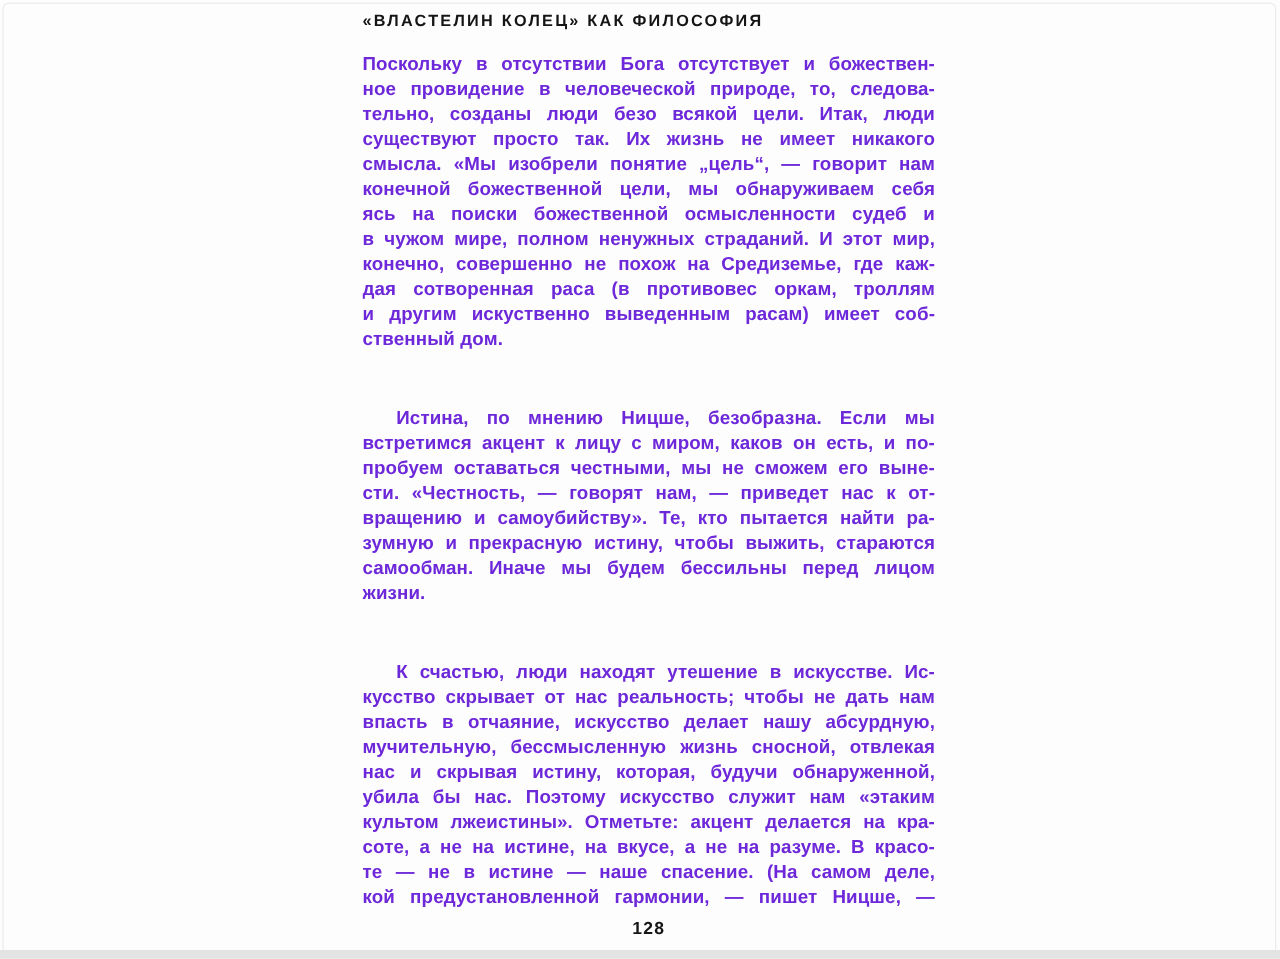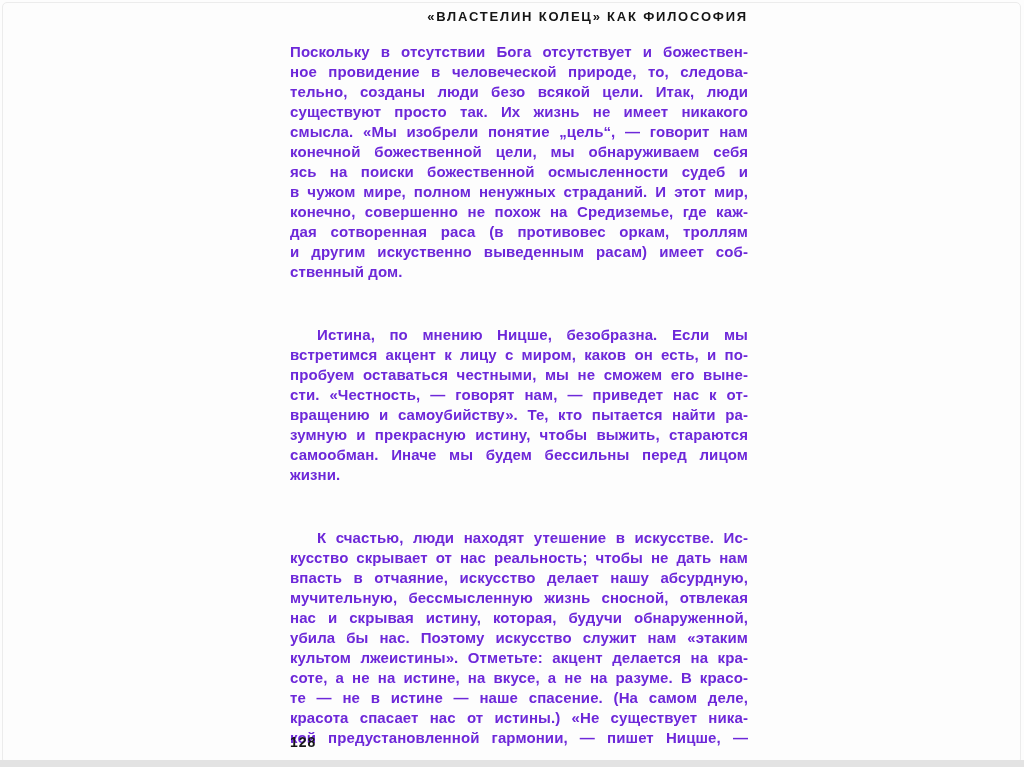--- a/index.html
+++ b/index.html
@@ -13,21 +13,21 @@
   .frame {
     position: absolute;
     left: 2px; top: 2px; right: 3px; bottom: 3px;
     border: 1px solid #ececec;
     border-radius: 5px;
     pointer-events: none;
   }
   .running-head {
     position: absolute;
     left: 290px; top: 9px; width: 458px;
-    text-align: right;
+    text-align: left;
     font-size: 13px;
     font-weight: 700;
     letter-spacing: 1.8px;
     color: #151515;
     white-space: nowrap;
   }
   .text-block {
     position: absolute;
     left: 290px; top: 42px; width: 458px;
     color: #6d28d9;
@@ -40,20 +40,21 @@
     line-height: 20px;
     overflow: hidden;
     text-align: justify;
     text-align-last: justify;
   }
   .line.no-justify { text-align-last: left; }
   .line.indent { text-indent: 27px; margin-top: 43px; }
   .page-number {
     position: absolute;
     left: 290px; top: 734px; width: 458px;
+    text-align: center;
     font-size: 14px;
     font-weight: 700;
     letter-spacing: 1px;
     color: #161616;
   }
   .bottom-strip {
     position: absolute;
     left: 0; right: 0; bottom: 0;
     height: 7px;
     background: #e3e3e3;
@@ -90,20 +91,19 @@
       <div class="line no-justify">жизни.</div>
       <div class="line indent">К счастью, люди находят утешение в искусстве. Ис-</div>
       <div class="line">кусство скрывает от нас реальность; чтобы не дать нам</div>
       <div class="line">впасть в отчаяние, искусство делает нашу абсурдную,</div>
       <div class="line">мучительную, бессмысленную жизнь сносной, отвлекая</div>
       <div class="line">нас и скрывая истину, которая, будучи обнаруженной,</div>
       <div class="line">убила бы нас. Поэтому искусство служит нам «этаким</div>
       <div class="line">культом лжеистины». Отметьте: акцент делается на кра-</div>
       <div class="line">соте, а не на истине, на вкусе, а не на разуме. В красо-</div>
       <div class="line">те — не в истине — наше спасение. (На самом деле,</div>
-      <div class="line">красота спасает нас от истины.) «Не существует ника-</div>
       <div class="line">кой предустановленной гармонии, — пишет Ницше, —</div>
     </div>
 
   <div class="page-number">128</div>
 
   <div class="bottom-strip"></div>
 </div>
 
 </body></html>

